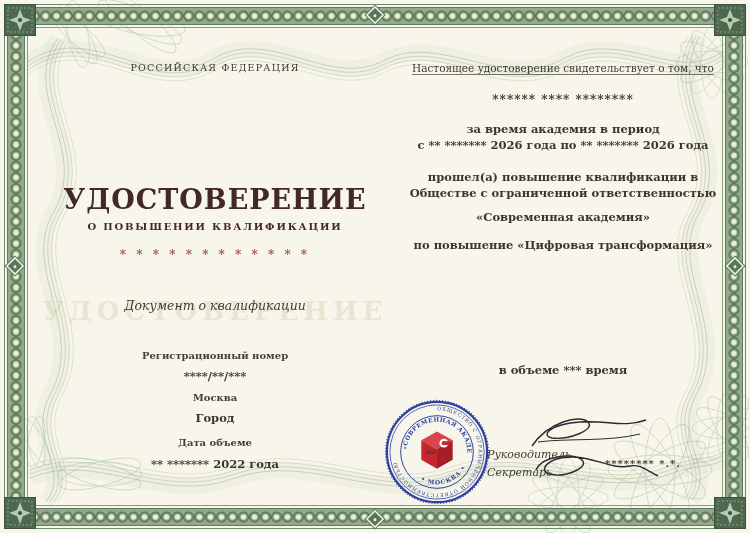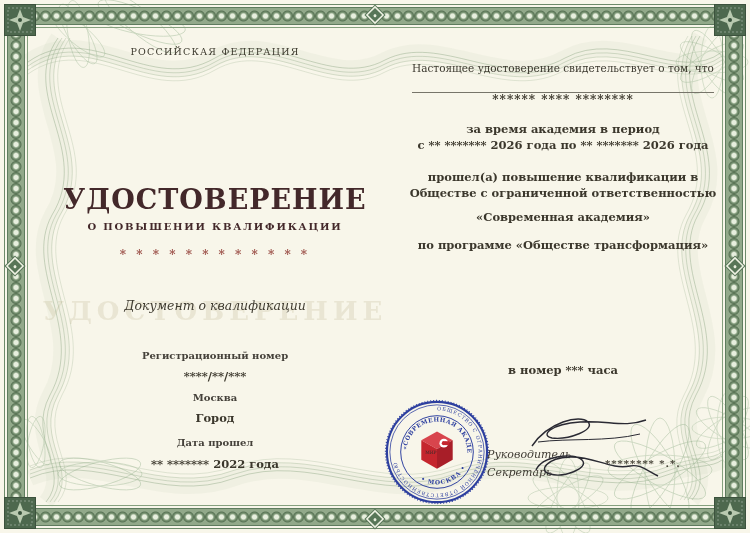--- a/index.html
+++ b/index.html
@@ -30,21 +30,21 @@
   .col-right{position:absolute;left:403px;top:0;width:320px;text-align:center;}
   .t{position:absolute;left:0;right:0;}
   .country{font-size:9.5px;letter-spacing:1.2px;color:#3d3a2e;}
   .title{font-size:27px;font-weight:700;letter-spacing:1px;color:#43282a;}
   .subtitle{font-size:10px;font-weight:700;letter-spacing:1.8px;color:#43282a;}
   .stars{font-size:12px;font-weight:700;letter-spacing:3px;color:#9e544c;}
   .doctype{font-style:italic;font-size:12.5px;color:#3f3b30;}
   .lbl{font-size:10px;color:#45413a;font-weight:bold;}
   .val{font-size:11.5px;font-weight:700;color:#3b372c;}
   .intro{font-size:10.5px;color:#3b382e;}
-  .intro-inner{display:inline-block;border-bottom:1px solid #77756a;padding-bottom:18px;}
+  .intro-inner{display:inline-block;border-bottom:1px solid #77756a;padding-bottom:0;}
   .name{font-size:12px;font-weight:700;letter-spacing:1px;color:#3b372c;}
   .body-b{font-size:11.5px;font-weight:700;color:#3b372c;line-height:16px;}
   .watermark{position:absolute;left:40px;top:296px;width:350px;text-align:center;
     font-size:26px;font-weight:700;letter-spacing:5px;color:rgba(175,165,122,.20);}
   .sig-label{position:absolute;font-style:italic;font-size:11px;color:#3f3b33;}
   .sig-name{position:absolute;font-size:12.5px;font-weight:700;color:#3b372c;}
   .sig-stars{position:absolute;font-size:10px;font-weight:700;letter-spacing:1px;color:#3b372c;}
   svg{display:block;}
   .deco{pointer-events:none;}
 </style>
@@ -176,45 +176,45 @@
   </div>
 
   <div class="diamond deco" style="left:375px;top:15px"></div>
   <div class="diamond deco" style="left:375px;top:519px"></div>
   <div class="diamond deco" style="left:15px;top:266px"></div>
   <div class="diamond deco" style="left:735px;top:266px"></div>
 
   <div class="watermark deco">УДОСТОВЕРЕНИЕ</div>
 
   <div class="col-left">
-    <div class="t country" style="top:46px">РОССИЙСКАЯ ФЕДЕРАЦИЯ</div>
+    <div class="t country" style="top:62px">РОССИЙСКАЯ ФЕДЕРАЦИЯ</div>
     <div class="t title" style="top:184px">УДОСТОВЕРЕНИЕ</div>
     <div class="t subtitle" style="top:221px">О ПОВЫШЕНИИ КВАЛИФИКАЦИИ</div>
     <div class="t stars" style="top:248px">* * * * * * * * * * * *</div>
     <div class="t doctype" style="top:298px">Документ о квалификации</div>
     <div class="t lbl" style="top:350px">Регистрационный номер</div>
     <div class="t val" style="top:369px">****/**/***</div>
     <div class="t lbl" style="top:392px">Москва</div>
     <div class="t val" style="top:411px">Город</div>
-    <div class="t lbl" style="top:437px">Дата прошел</div>
+    <div class="t lbl" style="top:437px">Дата объеме</div>
     <div class="t val" style="top:457px">** ******* 2022 года</div>
   </div>
 
   <div class="col-right">
     <div class="t intro" style="top:62px">
       <span class="intro-inner">Настоящее удостоверение свидетельствует о том, что</span>
     </div>
     <div class="t name" style="top:93px">****** **** ********</div>
     <div class="t body-b" style="top:121px">за время академия в период</div>
     <div class="t body-b" style="top:137px">с ** ******* 2026 года по ** ******* 2026 года</div>
     <div class="t body-b" style="top:169px">прошел(а) повышение квалификации в</div>
     <div class="t body-b" style="top:185px">Обществе с ограниченной ответственностью</div>
     <div class="t body-b" style="top:209px">«Современная академия»</div>
-    <div class="t body-b" style="top:237px">по программе «Обществе трансформация»</div>
-    <div class="t body-b" style="top:362px">в номер *** часа</div>
+    <div class="t body-b" style="top:237px">по повышение «Цифровая трансформация»</div>
+    <div class="t body-b" style="top:362px">в объеме *** время</div>
   </div>
 
   <svg class="abs deco" style="left:383px;top:398px" width="108" height="108" viewBox="0 0 110 110">
     <defs>
       <path id="sealOuter" d="M55,12.5 a42.5,42.5 0 1,1 -0.01,0" fill="none"></path>
       <path id="sealTop" d="M24,55 A31,31 0 0 1 86,55" fill="none"></path>
       <path id="sealBottom" d="M22,55 A33,33 0 0 0 88,55" fill="none"></path>
     </defs>
     <circle cx="55" cy="55" r="51" fill="none" stroke="#2d3f9f" stroke-width="2.2"></circle>
     <circle cx="55" cy="55" r="48" fill="none" stroke="#2d3f9f" stroke-width="0.8"></circle>

